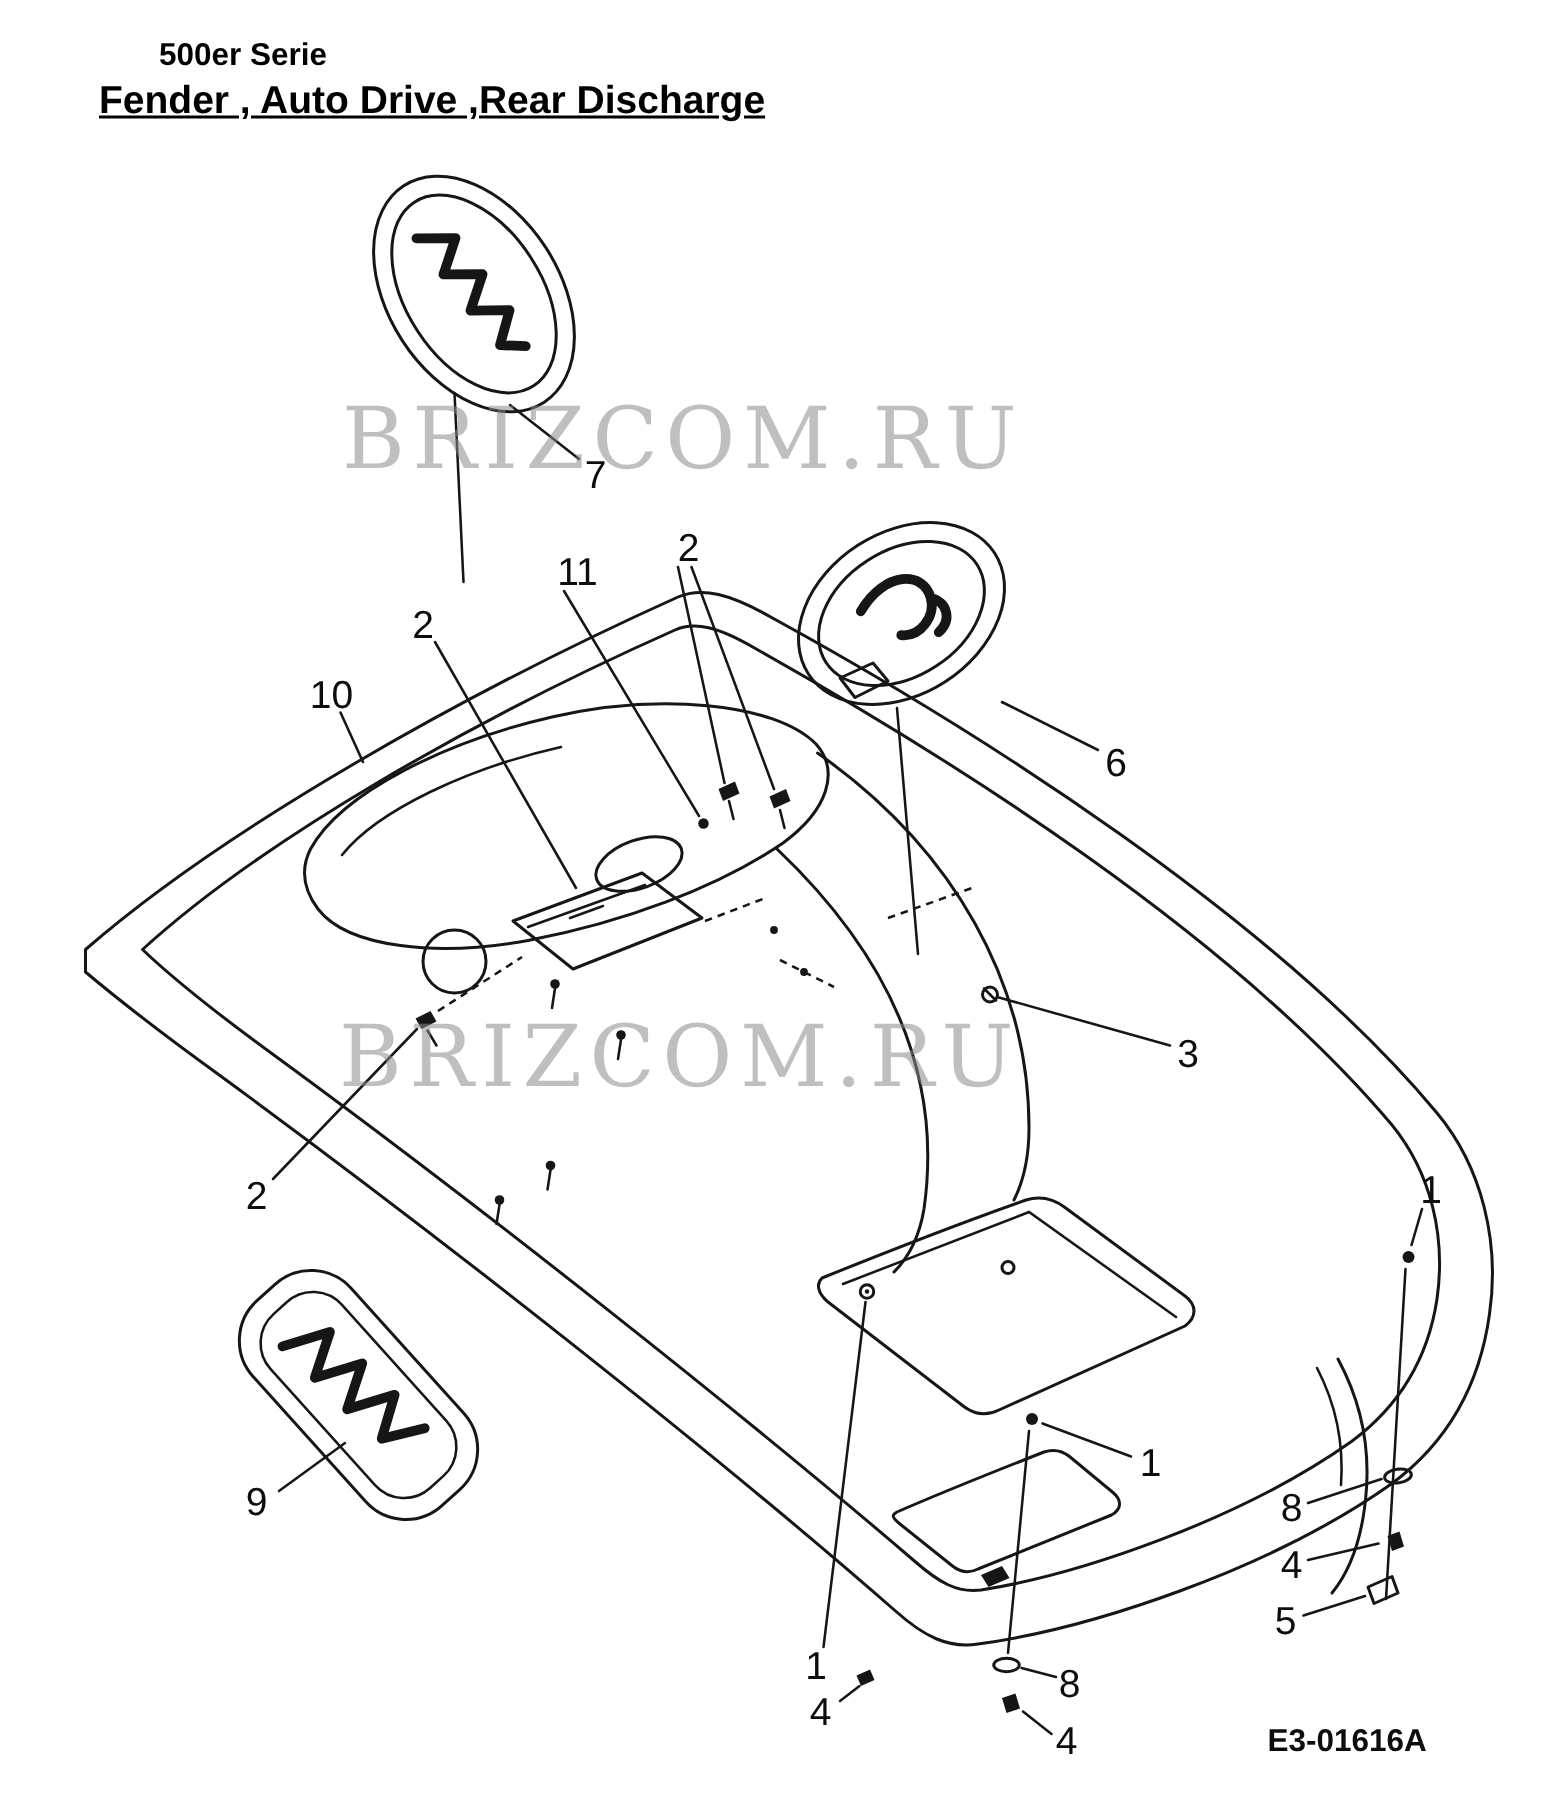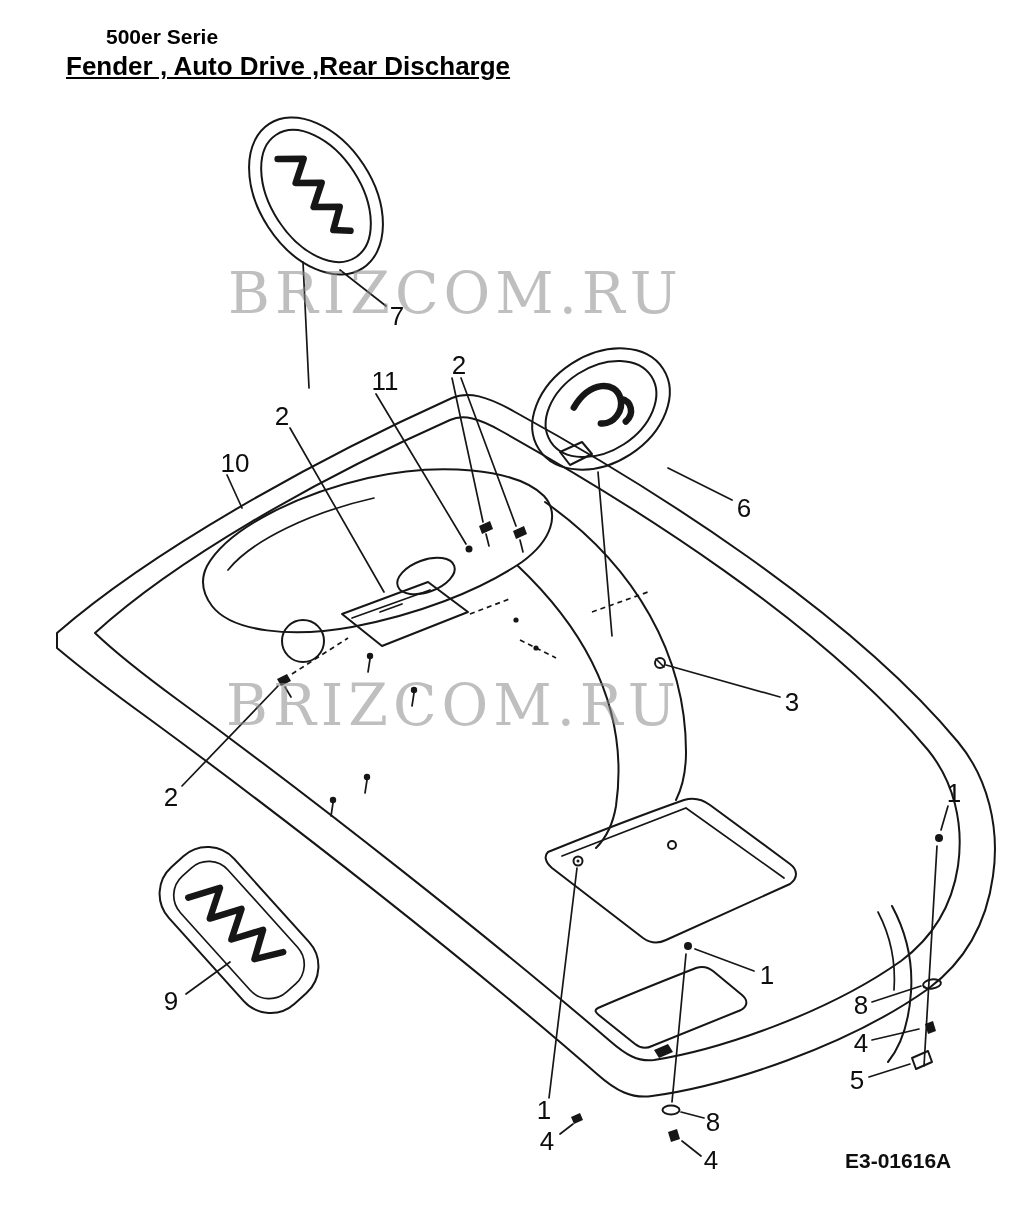--- a/index.html
+++ b/index.html
@@ -178,21 +178,21 @@
 </svg>
 
 <div class="watermark" style="left:228px;top:260px;">BRIZCOM.RU</div>
 <div class="watermark" style="left:226px;top:672px;">BRIZCOM.RU</div>
 
 <div class="layer" id="callout-layer">
     <div class="callout" style="left: 397px; top: 316px;">7</div>
     <div class="callout" style="left: 385px; top: 381px;">11</div>
     <div class="callout" style="left: 459px; top: 365px;">2</div>
     <div class="callout" style="left: 282px; top: 416px;">2</div>
-    <div class="callout" style="left: 221px; top: 463px; margin-left: 14px;">10</div>
+    <div class="callout" style="left: 221px; top: 463px;">10</div>
     <div class="callout" style="left: 744px; top: 508px;">6</div>
     <div class="callout" style="left: 792px; top: 702px;">3</div>
     <div class="callout" style="left: 171px; top: 797px;">2</div>
     <div class="callout" style="left: 954px; top: 793px;">1</div>
     <div class="callout" style="left: 171px; top: 1001px;">9</div>
     <div class="callout" style="left: 767px; top: 975px;">1</div>
     <div class="callout" style="left: 861px; top: 1005px;">8</div>
     <div class="callout" style="left: 861px; top: 1043px;">4</div>
     <div class="callout" style="left: 857px; top: 1080px;">5</div>
     <div class="callout" style="left: 544px; top: 1110px;">1</div>

